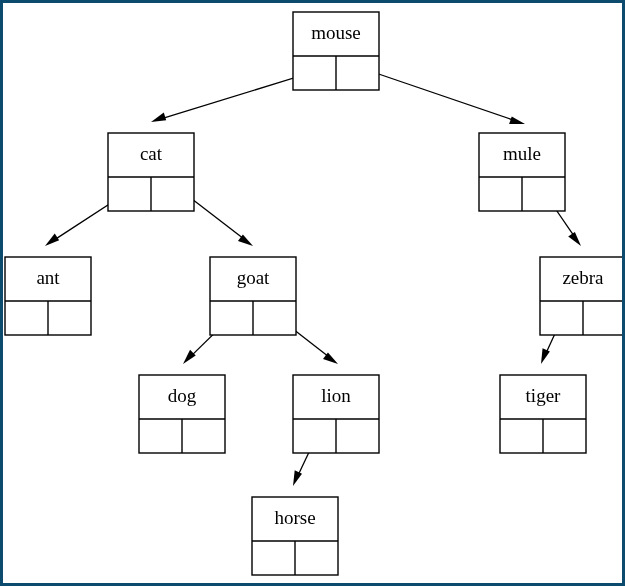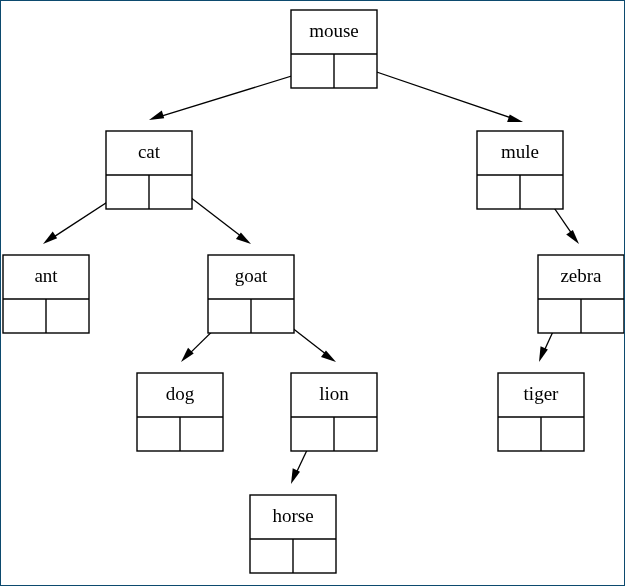--- a/index.html
+++ b/index.html
@@ -9,21 +9,21 @@
     background: #ffffff;
   }
   body {
     font-family: "Liberation Serif", "DejaVu Serif", serif;
   }
   #canvas-frame {
     position: relative;
     width: 625px;
     height: 586px;
     box-sizing: border-box;
-    border: 1px solid #0c4a6e;
+    border: 3px solid #0c4a6e;
     background: #ffffff;
     overflow: hidden;
   }
   #tree-svg {
     position: absolute;
     left: 0;
     top: 0;
     width: 625px;
     height: 586px;
     display: block;

